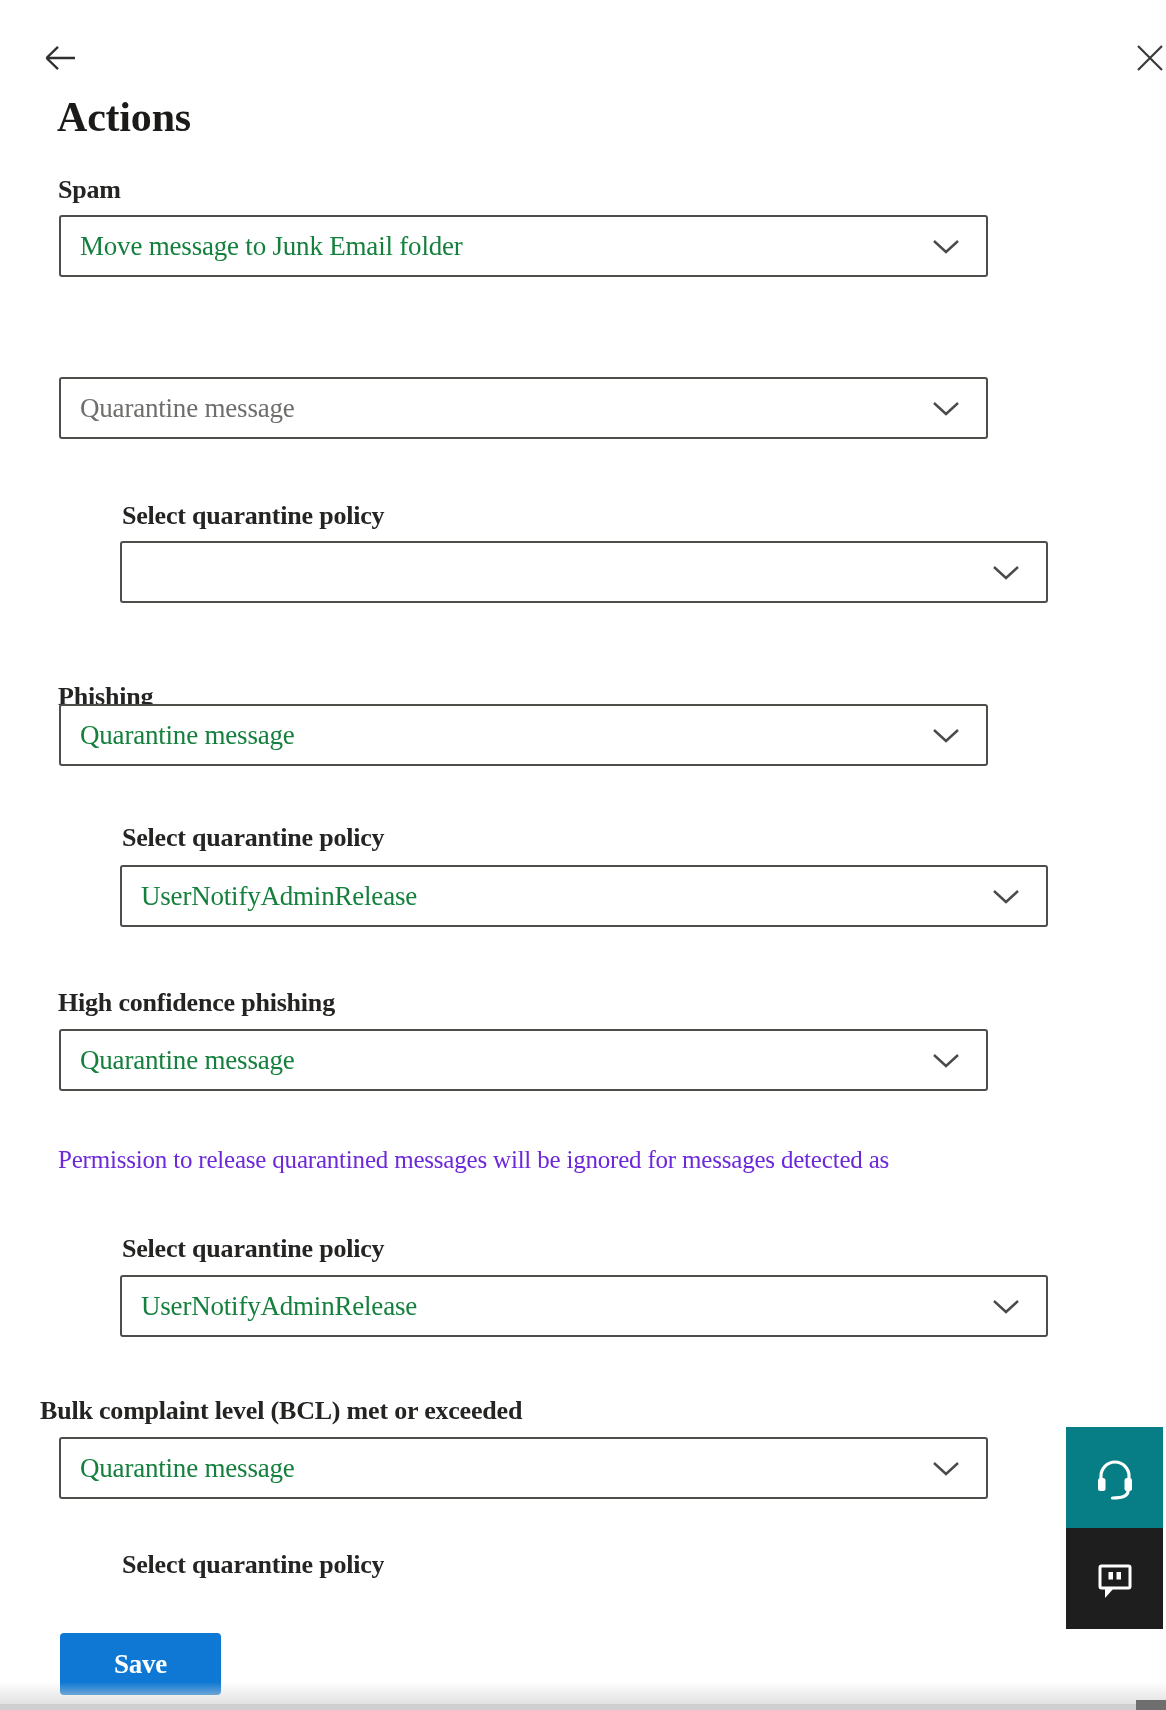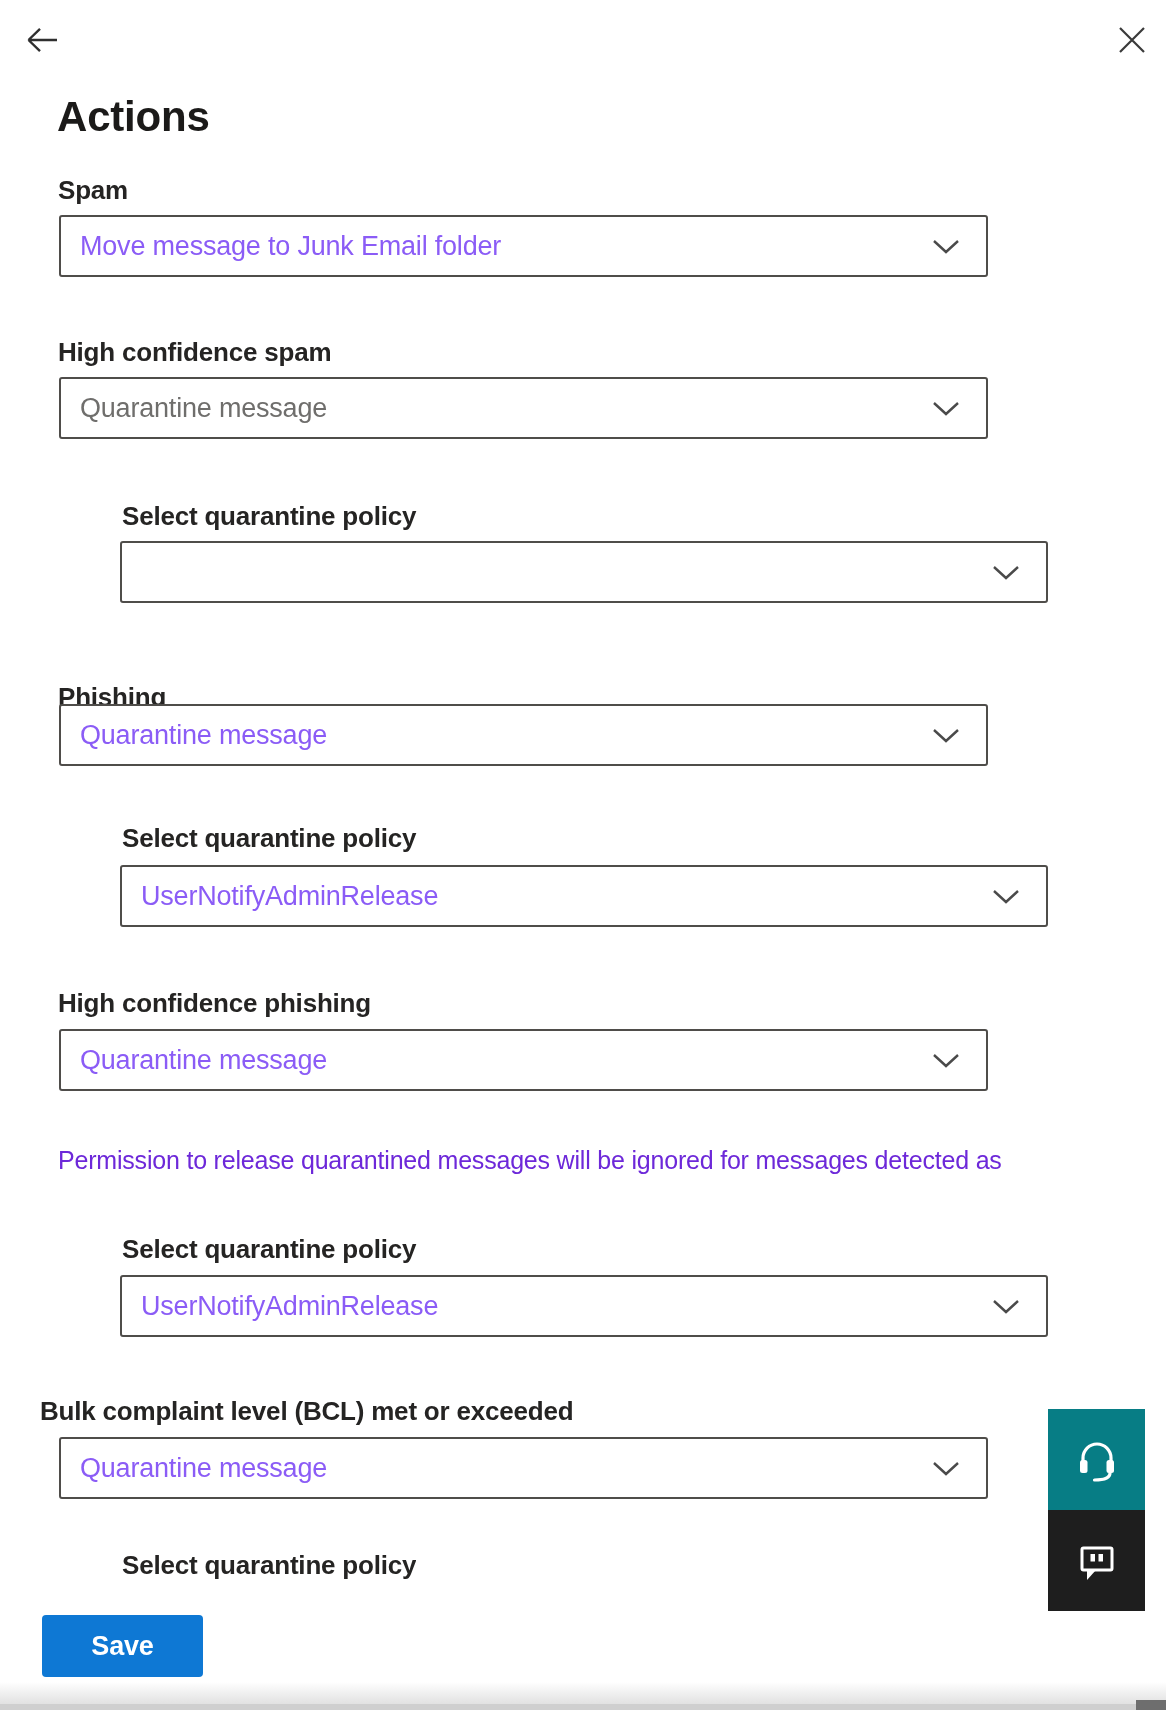--- a/index.html
+++ b/index.html
@@ -1,29 +1,29 @@
 <!DOCTYPE html>
 <html><head>
 <meta charset="utf-8">
 <style>
   html,body{margin:0;padding:0;background:#ffffff;}
   .screen{
     position:relative;width:1166px;height:1710px;overflow:hidden;background:#ffffff;
-    font-family:Liberation Sans, sans-serif;letter-spacing:-0.2px;color:#323130;
+    font-family:Liberation Serif, serif;letter-spacing:-0.2px;color:#323130;
   }
-  button{font-family:inherit;letter-spacing:inherit;border:none;background:none;padding:16px;margin:0;cursor:pointer;}
+  button{font-family:inherit;letter-spacing:inherit;border:none;background:none;padding:16px;margin:18px;cursor:pointer;}
   .abs{position:absolute;}
   .icon-btn{display:flex;align-items:center;justify-content:center;background:#fff;}
   .title{font-size:42px;font-weight:700;color:#1b1a19;line-height:44px;}
   .f-label{font-size:26px;font-weight:600;color:#252423;line-height:32px;white-space:nowrap;}
   .dropdown{
     position:absolute;height:62px;background:#fff;border:2px solid #4f4d4a;border-radius:3px;
     display:flex;align-items:center;box-sizing:border-box;padding:0 60px 0 19px;text-align:left;
   }
-  .dd-value{font-size:27px;font-weight:400;color:#8b5cf6;white-space:nowrap;overflow:hidden;}
+  .dd-value{font-size:27px;font-weight:400;color:#15803d;white-space:nowrap;overflow:hidden;}
   .dd-value.muted{color:#6f6e6c;}
   .dd-chevron{position:absolute;right:26px;top:50%;margin-top:-7px;width:28px;height:16px;display:block;}
   .note-line{font-size:25px;line-height:44px;color:#6d28d9;white-space:nowrap;}
   .clip-label{overflow:hidden;height:35px;}
   .footer{position:absolute;left:0;top:1584px;width:1166px;height:126px;background:#ffffff;z-index:5;}
   .btn-save{
     position:absolute;left:42px;top:1615px;width:161px;height:62px;background:#0e78d4;color:#ffffff;
     font-size:27px;font-weight:600;border-radius:4px;z-index:6;display:flex;align-items:center;justify-content:center;
   }
   .btn-cancel{
@@ -67,21 +67,20 @@
   <div class="abs f-label" style="left:58px;top:174px;">Spam</div>
   <div class="dropdown" style="left:59px;top:215px;width:929px;">
     <span class="dd-value">Move message to Junk Email folder</span>
     <span class="dd-chevron">
       <svg width="28" height="16" viewBox="0 0 28 16">
           <path d="M2 2 L14 13 L26 2" stroke="#4a4a4a" stroke-width="2.4" fill="none"></path>
         </svg>
     </span>
   </div>
 
-  <div class="abs f-label" style="left:58px;top:336px;">High confidence spam</div>
   <div class="dropdown" style="left:59px;top:377px;width:929px;">
     <span class="dd-value muted">Quarantine message</span>
     <span class="dd-chevron">
       <svg width="28" height="16" viewBox="0 0 28 16">
           <path d="M2 2 L14 13 L26 2" stroke="#4a4a4a" stroke-width="2.4" fill="none"></path>
         </svg>
     </span>
   </div>
 
   <div class="abs f-label" style="left:122px;top:500px;">Select quarantine policy</div>

